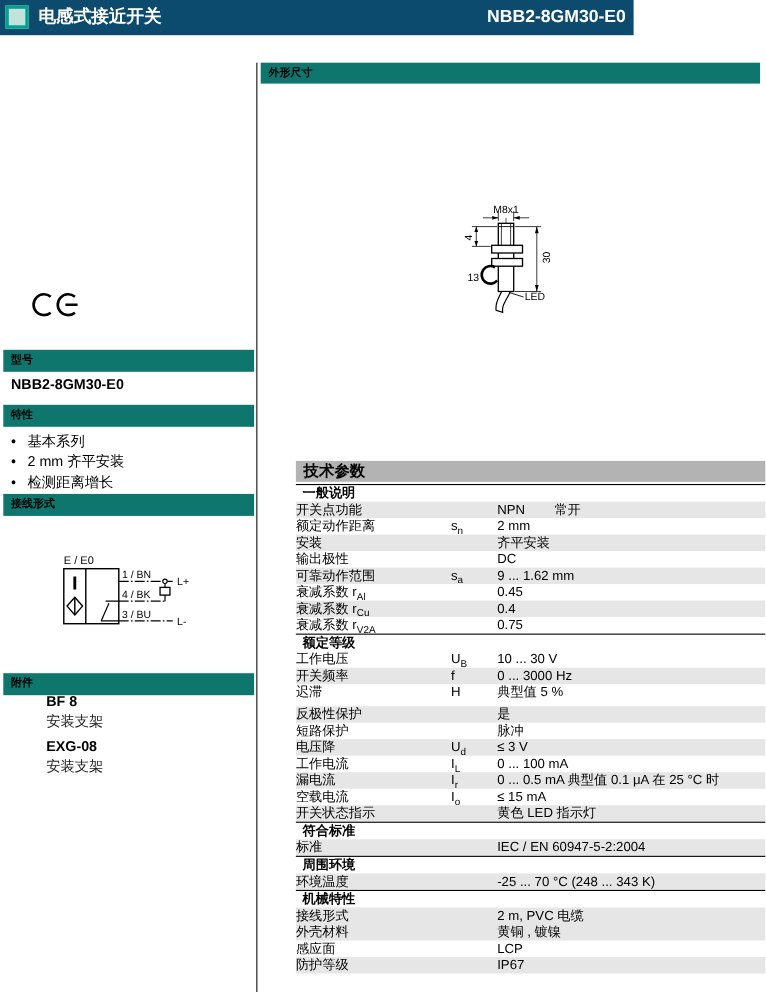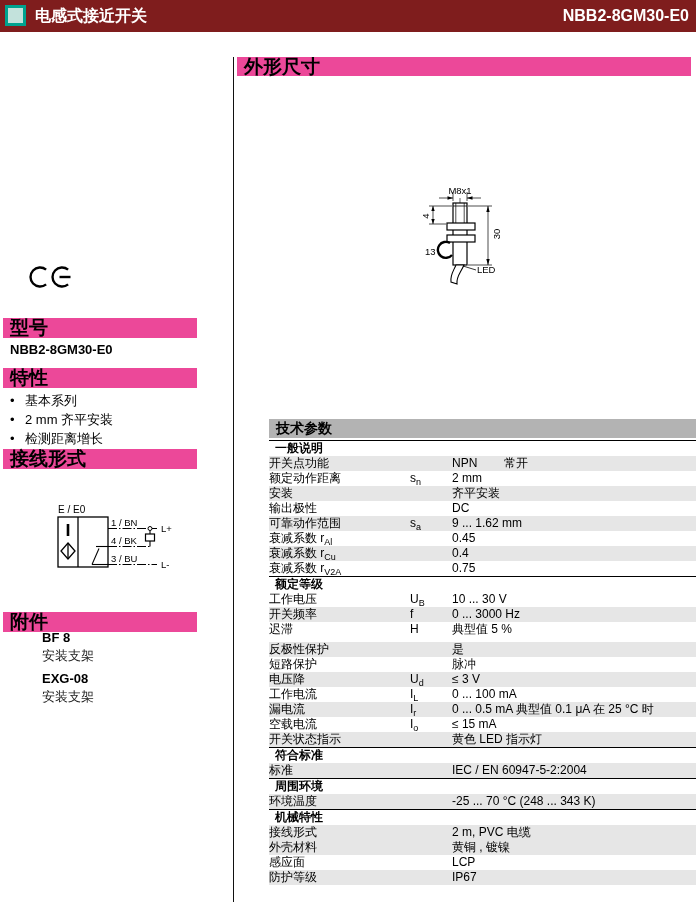--- a/index.html
+++ b/index.html
@@ -1,27 +1,27 @@
 <!DOCTYPE html>
 <html><head>
 <meta charset="utf-8">
 <style>
   html,body{margin:0;padding:0;background:#fff;}
   .page{position:relative;width:696px;height:902px;background:#fff;overflow:hidden;
         font-family:"Liberation Sans",sans-serif;color:#000;}
   
-  .hdr{position:absolute;left:0;top:0;width:696px;height:32px;background:#7f1d1d;}
+  .hdr{position:absolute;left:0;top:0;width:576px;height:32px;background:#0c4a6e;}
   .brand{position:absolute;left:5px;top:5px;width:15px;height:15px;background:#c3e2dc;border:3px solid #00a28f;}
   .hdr-title{position:absolute;left:35px;top:0;line-height:32px;color:#fff;font-weight:bold;font-size:16px;}
   .hdr-model{position:absolute;right:7px;top:0;line-height:32px;color:#fff;font-weight:bold;font-size:16px;}
   .vdiv{position:absolute;left:233px;top:57px;width:1px;height:845px;background:#111;}
   
-  .bar{position:absolute;background:#ec4899;height:20px;line-height:20px;font-weight:bold;
-       font-size:19px;padding-left:7px;box-sizing:border-box;}
-  .bar.l{left:3px;width:194px;}
+  .bar{position:absolute;background:#0f766e;height:20px;line-height:20px;font-weight:bold;
+       font-size:10px;padding-left:7px;box-sizing:border-box;}
+  .bar.l{left:3px;width:228px;}
   .bar.r{left:237px;width:454px;height:19px;line-height:19px;}
   #bar-model{top:318px}#bar-feat{top:368px}#bar-conn{top:449px}#bar-acc{top:612px}#bar-dim{top:57px}
   .model-val{position:absolute;left:10px;top:342px;font-size:13px;font-weight:bold;}
   .features{position:absolute;left:10px;top:391px;font-size:13px;}
   .features .fi{height:19px;line-height:19px;}
   .features .dot{display:inline-block;width:15px;}
   .acc{position:absolute;left:10px;top:629px;font-size:13px;margin-left:32px;}
   .acc .am{font-weight:bold;height:18px;line-height:18px;}
   .acc .ad{height:18px;line-height:18px;margin-bottom:5px;color:#222;}
   .ce{position:absolute;left:29px;top:266px;}

